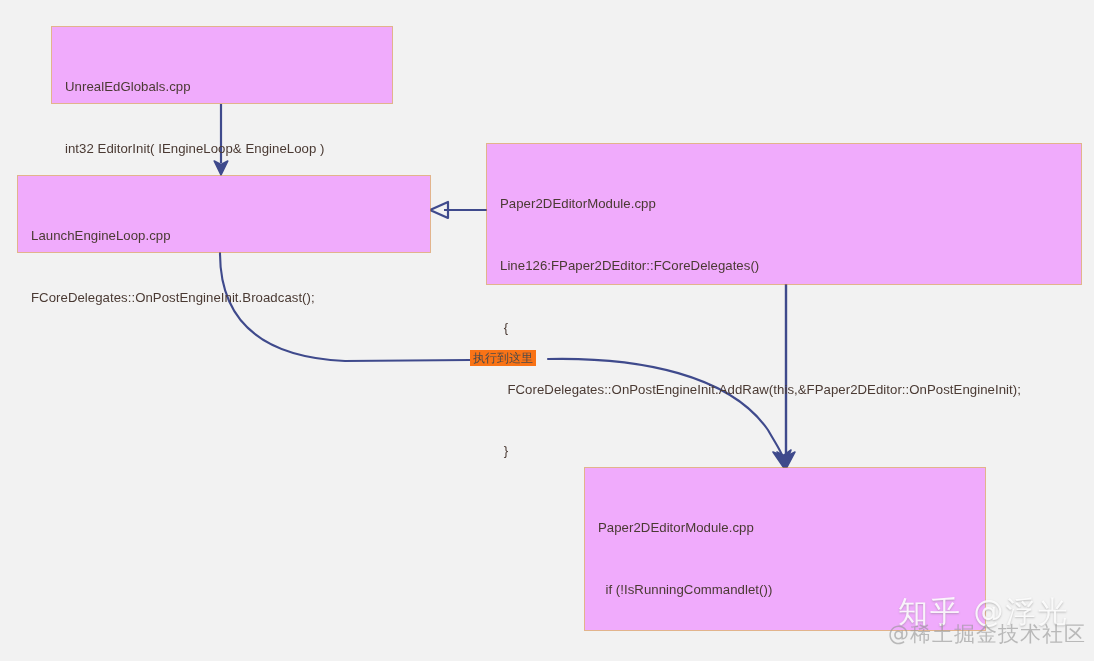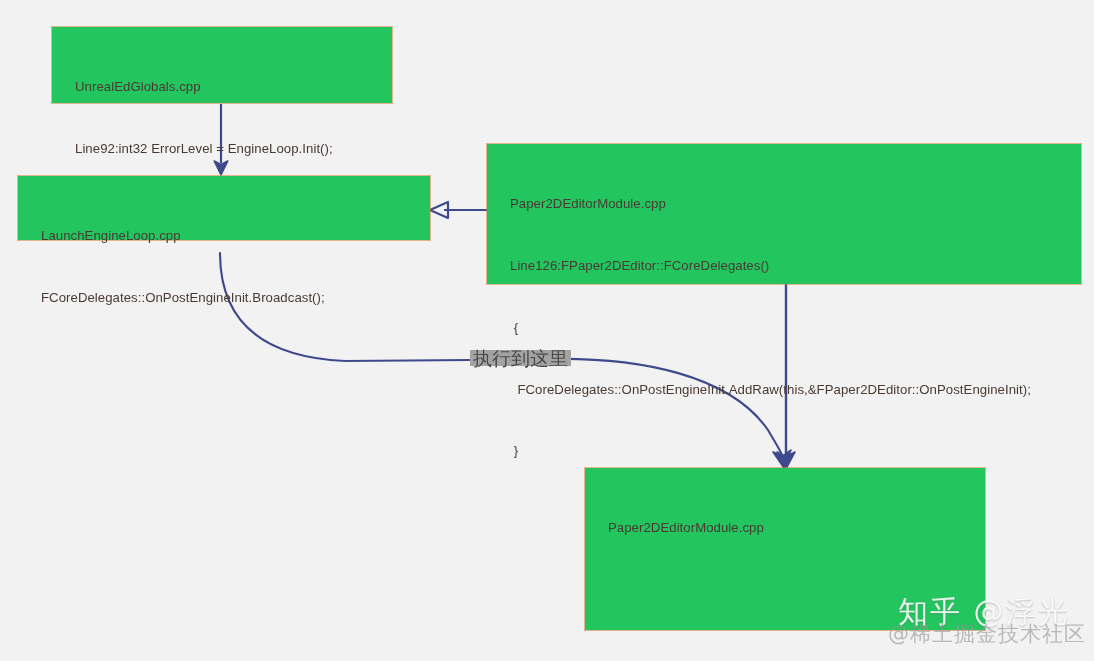--- a/index.html
+++ b/index.html
@@ -18,44 +18,44 @@
   .edge-layer {
     position: absolute;
     left: 0;
     top: 0;
     width: 1094px;
     height: 661px;
     pointer-events: none;
   }
   .node {
     position: absolute;
-    background: #22c55e;
+    background: #f0abfc;
     box-sizing: border-box;
-    padding: 9px 12px 10px 23px;
+    padding: 9px 12px 10px 13px;
     color: #4a3a33;
     font-size: 13.2px;
     line-height: 20.6px;
     white-space: pre;
     letter-spacing: 0.05px;
     box-shadow: 0 0 0 1px rgba(214,130,56,0.55);
   }
   .node .ln { display: block; }
 
   #node-unrealedglobals { left: 52px;  top: 27px;  width: 340px; height: 76px; }
-  #node-launchengineloop { left: 18px;  top: 176px; width: 412px; height: 64px; }
+  #node-launchengineloop { left: 18px;  top: 176px; width: 412px; height: 76px; }
   #node-startupmodule    { left: 487px; top: 144px; width: 594px; height: 140px; }
   #node-onpostengineinit { left: 585px; top: 468px; width: 400px; height: 162px; }
 
   .edge-label {
     position: absolute;
     left: 470px;
     top: 350px;
-    font-size: 19px;
+    font-size: 12px;
     color: #4a4a4a;
-    background: #a3a3a3;
+    background: #f97316;
     padding: 0 3px;
     line-height: 16px;
     white-space: nowrap;
     font-family: "DejaVu Sans", "Liberation Sans", sans-serif;
   }
 
   .watermark {
     position: absolute;
     pointer-events: none;
     white-space: nowrap;
@@ -105,38 +105,40 @@
                L 470 360" fill="none" stroke="#3f4a8c" stroke-width="2.1" stroke-linecap="round"></path>
       <path d="M 548 359
                C 640 357, 730 375, 768 430
                C 776 444, 780 450, 782 455" fill="none" stroke="#3f4a8c" stroke-width="2.1" stroke-linecap="round"></path>
       <path d="M 784 468 L 773 452 L 783 456 L 791 450 Z" fill="#3f4a8c" stroke="#3f4a8c" stroke-width="1.6" stroke-linejoin="round"></path>
     </g>
   </svg>
 
   <div class="node" id="node-unrealedglobals">
     <span class="ln">UnrealEdGlobals.cpp</span>
+    <span class="ln">int32 EditorInit( IEngineLoop&amp; EngineLoop )</span>
     <span class="ln">Line92:int32 ErrorLevel = EngineLoop.Init();</span>
   </div>
 
   <div class="node" id="node-launchengineloop">
     <span class="ln">LaunchEngineLoop.cpp</span>
     <span class="ln">FCoreDelegates::OnPostEngineInit.Broadcast();</span>
   </div>
 
   <div class="node" id="node-startupmodule">
     <span class="ln">Paper2DEditorModule.cpp</span>
     <span class="ln">Line126:FPaper2DEditor::FCoreDelegates()</span>
     <span class="ln"> {</span>
     <span class="ln">  FCoreDelegates::OnPostEngineInit.AddRaw(this,&amp;FPaper2DEditor::OnPostEngineInit);</span>
     <span class="ln"> }</span>
   </div>
 
   <div class="node" id="node-onpostengineinit">
     <span class="ln">Paper2DEditorModule.cpp</span>
+    <span class="ln">  if (!IsRunningCommandlet())</span>
     
     
     
     
   </div>
 
   <div class="edge-label">执行到这里</div>
 
   <div class="watermark" id="watermark-zhihu">知乎 @浮光</div>
   <div class="watermark" id="watermark-juejin">@稀土掘金技术社区</div>

